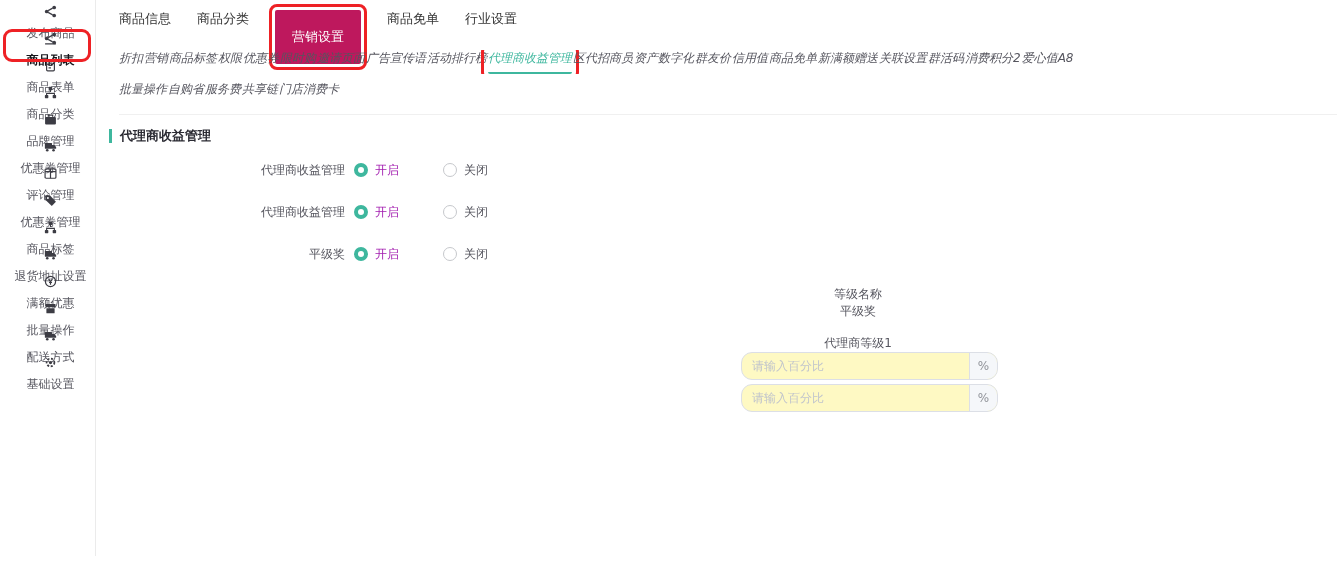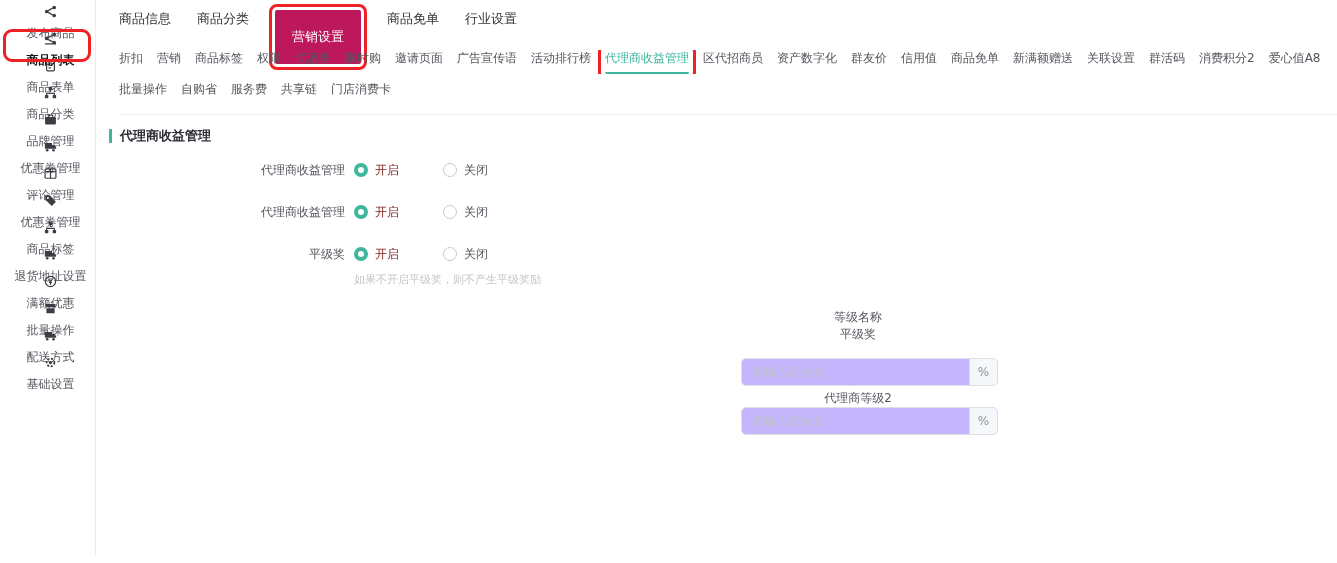--- a/index.html
+++ b/index.html
@@ -17,50 +17,50 @@
   .side-item .icon svg { width:13px; height:13px; }
   .side-item.active { color:#15151a; font-weight:bold; }
   .side-item.annotated { outline:3px solid #ee2125; outline-offset:0; border-radius:6px; }
   
   .main { flex:1; min-width:0; }
   .header { padding:10px 0 0 23px; }
   .tabs1 { display:flex; align-items:flex-start; gap:26px; height:26px; }
   .tab1 { font-size:13px; color:#333; cursor:pointer; white-space:nowrap; }
   .tab1.active { background:#be185d; color:#fff; padding:18px 17px; border-radius:3px; }
   .tab1.annotated { outline:3px solid #ee2125; outline-offset:3px; border-radius:2px; }
-  .tabs2 { display:flex; gap:14px; margin-top:14px; white-space:nowrap; overflow:hidden; }
+  .tabs2 { display:flex; gap:1px; margin-top:14px; white-space:nowrap; overflow:hidden;font-style:italic; }
   .tabs3 { margin-top:7px; }
   .tab2 { font-size:12px; color:#55555e; padding-bottom:5px; border-bottom:2px solid transparent; cursor:pointer; }
   .tab2.active { color:#3eb79e; border-bottom-color:#3eb79e; }
   .tab2.annotated { outline:3px solid #ee2125; outline-offset:4px; border-radius:2px; }
   .divider { border-bottom:1px solid #f0f0f0; margin-top:9px; }
   
   .content { padding:13px 0 0 13px; }
   .section-title { display:flex; align-items:center; gap:8px; font-weight:bold; font-size:13px; color:#2b2b33; height:16px; }
   .bar { width:3px; height:14px; background:#3eb79e; flex:none; }
   .form { margin-top:16px; }
   .form-row { display:flex; align-items:center; min-height:20px; margin-bottom:22px; }
   .form-label { width:245px; text-align:right; padding-right:9px; color:#55555e; flex:none; }
   .radio-group { display:flex; gap:44px; align-items:center; }
   .radio-opt { display:flex; align-items:center; gap:7px; cursor:pointer; color:#55555e; }
   .radio-circle { width:14px; height:14px; border-radius:50%; border:1px solid #c6c8cc; background:#fff; flex:none; }
   .radio-opt.selected .radio-circle { border:4.5px solid #3eb79e; }
-  .radio-opt.selected .radio-label { color:#7f1d1d; }
+  .radio-opt.selected .radio-label { color:#a21caf; }
   .hint-row { margin-top:-14px; margin-bottom:22px; min-height:12px; }
   .hint { font-size:11px; color:#c3c6cc; }
   .switch { width:38px; height:19px; border-radius:10px; background:#3eb79e; position:relative; cursor:pointer; flex:none; }
   .switch::after { content:""; position:absolute; right:2px; top:2px; width:15px; height:15px; border-radius:50%; background:#fff; }
   
   .table { margin-top:5px; margin-left:270px; }
   .t-row { display:flex; align-items:center; margin-bottom:4px;flex-direction:column; }
   .t-head { margin-bottom:15px; color:#55555e; }
   .t-col1 { width:230px; text-align:center; color:#55555e; flex:none; }
   .t-col2 { width:280px; padding-left:23px; flex:none; }
   .t-head .t-col2 { text-align:center; padding-left:0; }
-  .input-group { display:flex; width:257px; height:28px; border:1px solid #dcdfe6; border-radius:5px; overflow:hidden; background:#c4b5fd; }
+  .input-group { display:flex; width:257px; height:28px; border:1px solid #dcdfe6; border-radius:11px; overflow:hidden; background:#fef9c3; }
   .input-group input { flex:1; min-width:0; border:none; outline:none; padding:0 10px; font-size:12px; color:#333;
                        background:transparent; font-family:inherit; }
   .input-group input::placeholder { color:#c0c4cc; }
   .suffix { width:28px; flex:none; background:#f5f7fa; border-left:1px solid #dcdfe6; color:#909399;
             display:flex; align-items:center; justify-content:center; font-size:12px; }
 </style>
 </head>
 <body>
 
 <nav class="sidebar">
@@ -359,43 +359,39 @@
             <span class="radio-circle"></span>
             <span class="radio-label">开启</span>
           </span>
           <span class="radio-opt">
             <span class="radio-circle"></span>
             <span class="radio-label">关闭</span>
           </span>
         </div>
       </div>
 
-      <div class="form-row hint-row">
-        <div class="form-label"></div>
-        <div class="hint">如果不开启平级奖，则不产生平级奖励</div>
-      </div>
 
 
       <div class="table">
         <div class="t-row t-head">
           <div class="t-col1">等级名称</div>
           <div class="t-col2">平级奖</div>
         </div>
         <div>
 
         <div class="t-row">
+              <div class="t-col1">代理商等级1</div>
               <div class="t-col2">
                 <div class="input-group">
                   <input type="text" placeholder="请输入百分比" style="">
                   <span class="suffix">%</span>
                 </div>
               </div>
             </div>
             <div class="t-row">
-              <div class="t-col1">代理商等级2</div>
               <div class="t-col2">
                 <div class="input-group">
                   <input type="text" placeholder="请输入百分比" style="">
                   <span class="suffix">%</span>
                 </div>
               </div>
             </div>
           </div>
       </div>
 

